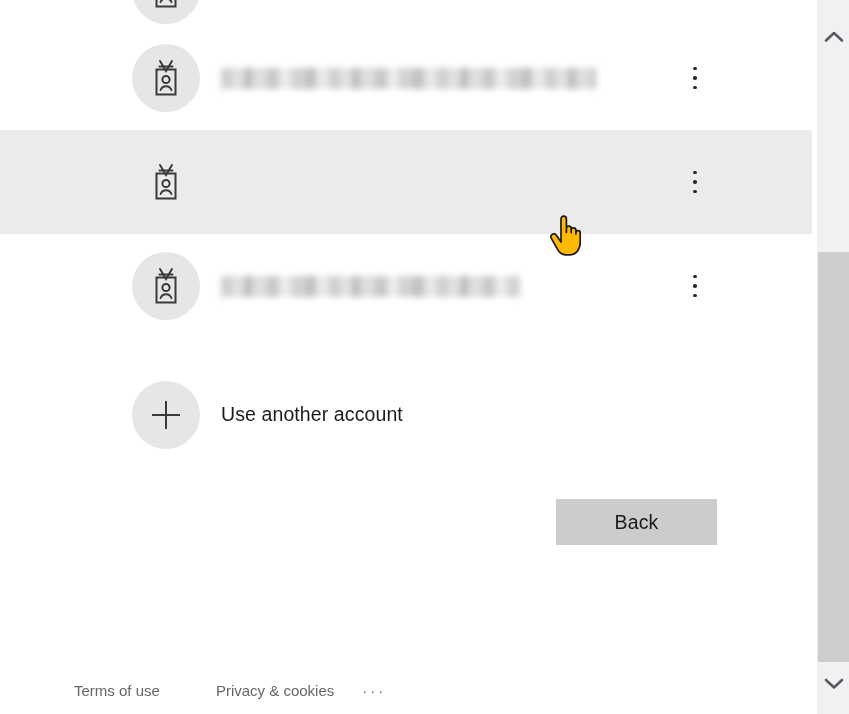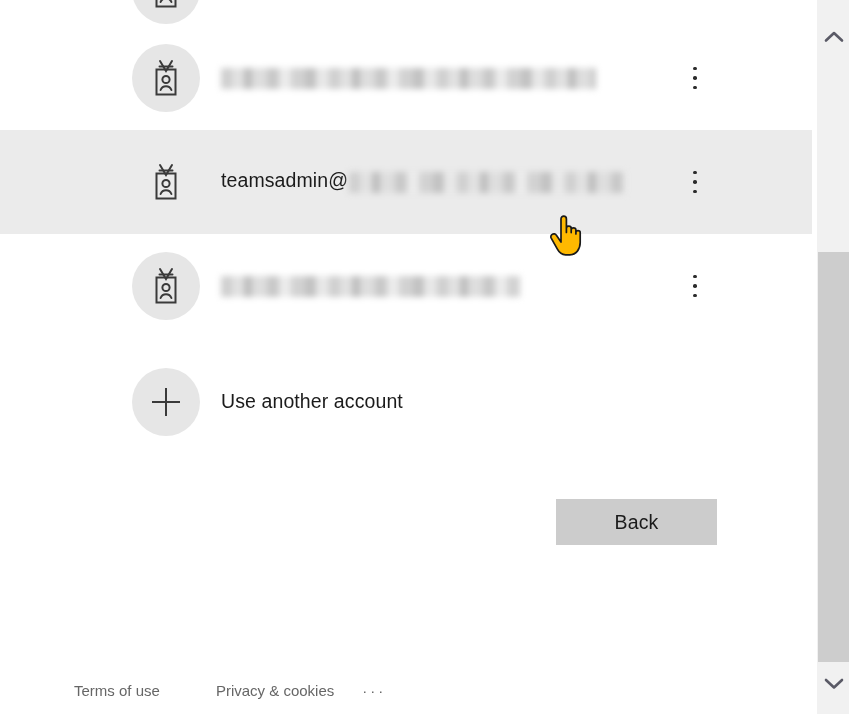--- a/index.html
+++ b/index.html
@@ -134,21 +134,21 @@
     width: 3.5px;
     height: 3.5px;
     border-radius: 50%;
     background: #2b2b2b;
   }
 
   
   #use-another-account {
     position: absolute;
     left: 0;
-    top: 360px;
+    top: 373px;
     width: 812px;
     height: 84px;
     display: flex;
     align-items: center;
   }
   #use-another-account .avatar { left: 132px; }
   #use-another-account .row-label {
     left: 221px;
     font-size: 19.5px;
   }
@@ -289,21 +289,20 @@
       <div class="row-hit"></div>
       <div class="avatar">
         <svg width="34" height="38" viewBox="0 0 34 38" fill="none" aria-hidden="true">
           <rect x="7.5" y="10.5" width="19" height="25" stroke="#3a3a3a" stroke-width="2" fill="none"></rect>
           <path d="M11 2 L17 12 L23 2" stroke="#3a3a3a" stroke-width="2" fill="none" stroke-linecap="round"></path>
           <path d="M10.5 7.5 L23.5 7.5" stroke="#3a3a3a" stroke-width="2" stroke-linecap="round"></path>
           <circle cx="17" cy="20.5" r="3.6" stroke="#3a3a3a" stroke-width="2" fill="none"></circle>
           <path d="M11.6 31 A5.8 5.8 0 0 1 22.4 31" stroke="#3a3a3a" stroke-width="2" fill="none" stroke-linecap="round"></path>
         </svg>
       </div>
-      <span class="row-label"><span>teamsadmin@</span><span class="redacted inline" style="width:277px;"></span></span>
       <div class="overflow-menu">
         <i></i>
           <i></i>
           <i></i>
       </div>
     </div>
 
     <div class="account-row">
       <div class="row-hit"></div>
       <div class="avatar">

